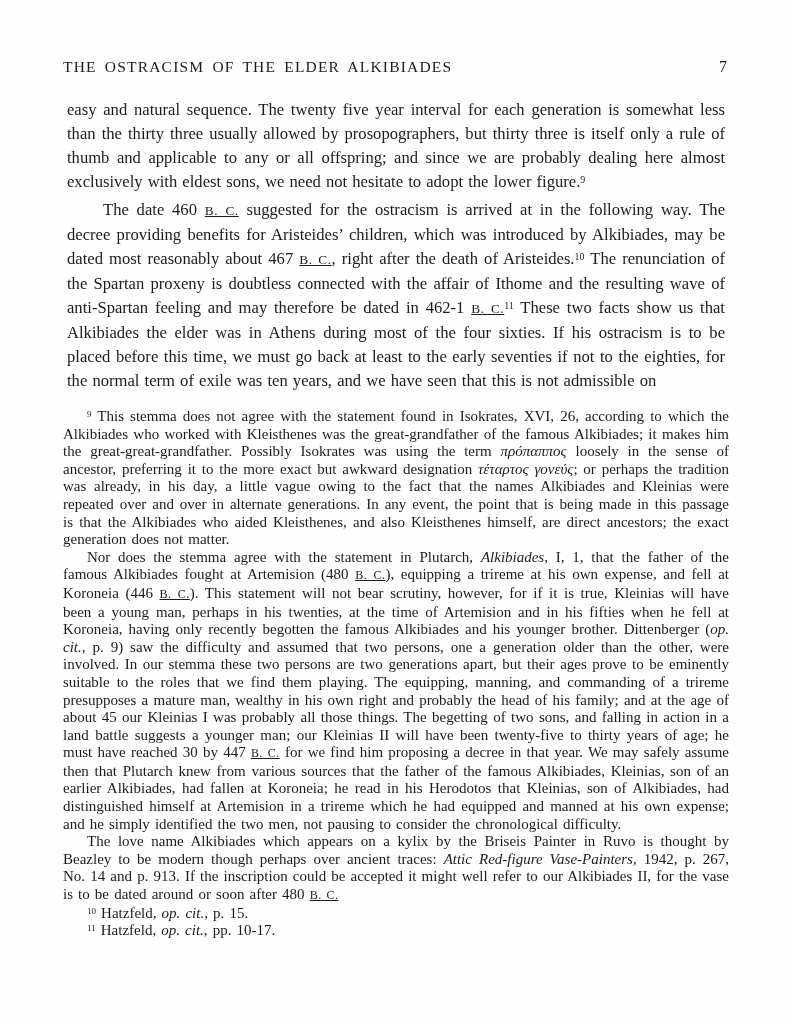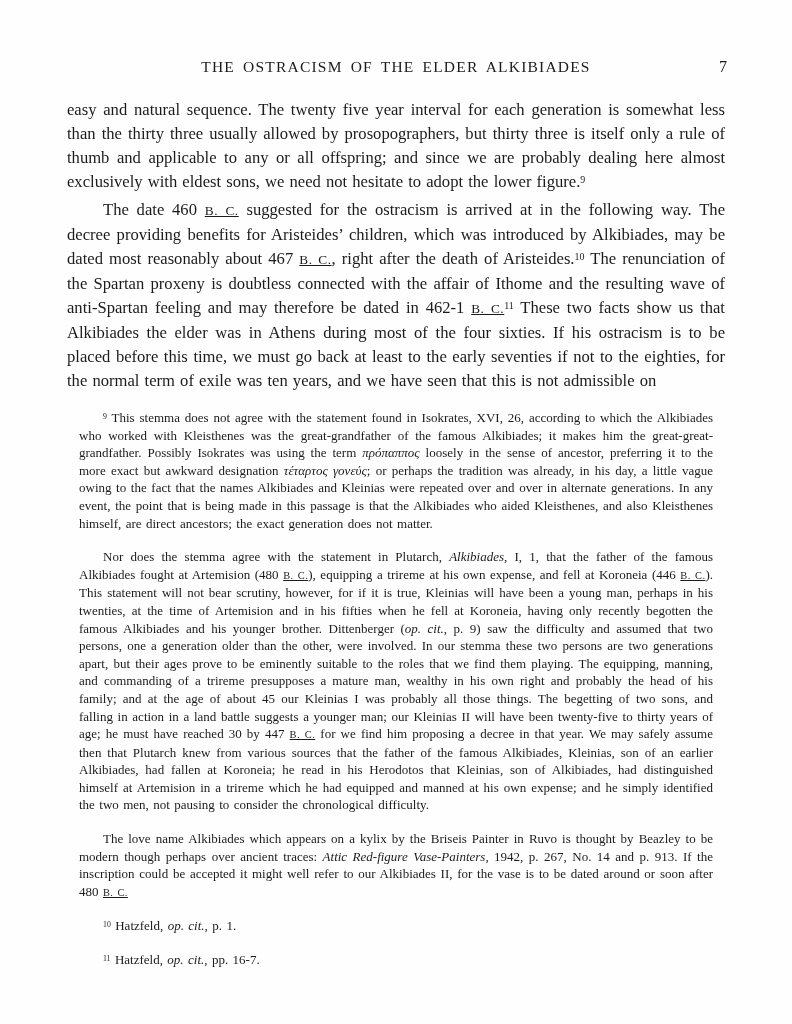--- a/index.html
+++ b/index.html
@@ -15,21 +15,21 @@
   }
   .content {
     position: absolute;
     left: 63px;
     top: 56px;
     width: 666px;
   }
   .running-head {
     position: relative;
     height: 21px;
-    text-align: center;
+    text-align: left;
     font-size: 15.5px;
     letter-spacing: 1.2px;
     word-spacing: 3px;
     line-height: 21px;
     white-space: nowrap;
   }
   .running-head .pagenum {
     position: absolute;
     right: 2px;
     top: 0;
@@ -40,22 +40,22 @@
   .body-text { margin-top: 21px; }
   .body-text p {
     margin: 4px;
     font-size: 16.6px;
     line-height: 24px;
     text-align: justify;
     word-spacing: 0.06em;
   }
   .footnotes { margin-top: 15px; }
   .footnotes p {
-    margin: 16px;
-    font-size: 13px;
+    margin: 0;
+    font-size: 15px;
     line-height: 17.6px;
     text-align: justify;
     word-spacing: 0.09em;
   }
   p.indent { text-indent: 36px; }
   .footnotes p.indent { text-indent: 24px; }
   .it { font-style: italic; }
   .sc { font-size: 0.8em; letter-spacing: 0.04em; text-decoration: underline; }
   sup.fnmark {
     font-size: 60%;
@@ -78,18 +78,18 @@
 
     <div class="body-text">
         <p><span>easy and natural sequence.  The twenty five year interval for each generation is somewhat less than the thirty three usually allowed by prosopographers, but thirty three is itself only a rule of thumb and applicable to any or all offspring; and since we are probably dealing here almost exclusively with eldest sons, we need not hesitate to adopt the lower figure.</span><sup class="fnmark">9</sup></p>
         <p class="indent"><span>The date 460 </span><span class="sc">B. C.</span><span> suggested for the ostracism is arrived at in the following way.  The decree providing benefits for Aristeides’ children, which was introduced by Alkibiades, may be dated most reasonably about 467 </span><span class="sc">B. C.</span><span>, right after the death of Aristeides.</span><sup class="fnmark">10</sup><span>  The renunciation of the Spartan proxeny is doubtless connected with the affair of Ithome and the resulting wave of anti-Spartan feeling and may therefore be dated in 462-1 </span><span class="sc">B. C.</span><sup class="fnmark">11</sup><span>  These two facts show us that Alkibiades the elder was in Athens during most of the four sixties.  If his ostracism is to be placed before this time, we must go back at least to the early seventies if not to the eighties, for the normal term of exile was ten years, and we have seen that this is not admissible on</span></p>
       </div>
 
     <div class="footnotes">
         <p class="indent"><sup class="fnmark">9</sup><span> This stemma does not agree with the statement found in Isokrates, XVI, 26, according to which the Alkibiades who worked with Kleisthenes was the great-grandfather of the famous Alkibiades; it makes him the great-great-grandfather.  Possibly Isokrates was using the term </span><span class="it">πρόπαππος</span><span> loosely in the sense of ancestor, preferring it to the more exact but awkward designation </span><span class="it">τέταρτος γονεύς</span><span>; or perhaps the tradition was already, in his day, a little vague owing to the fact that the names Alkibiades and Kleinias were repeated over and over in alternate generations.  In any event, the point that is being made in this passage is that the Alkibiades who aided Kleisthenes, and also Kleisthenes himself, are direct ancestors; the exact generation does not matter.</span></p>
         <p class="indent"><span>Nor does the stemma agree with the statement in Plutarch, </span><span class="it">Alkibiades</span><span>, I, 1, that the father of the famous Alkibiades fought at Artemision (480 </span><span class="sc">B. C.</span><span>), equipping a trireme at his own expense, and fell at Koroneia (446 </span><span class="sc">B. C.</span><span>).  This statement will not bear scrutiny, however, for if it is true, Kleinias will have been a young man, perhaps in his twenties, at the time of Artemision and in his fifties when he fell at Koroneia, having only recently begotten the famous Alkibiades and his younger brother.  Dittenberger (</span><span class="it">op. cit.</span><span>, p. 9) saw the difficulty and assumed that two persons, one a generation older than the other, were involved.  In our stemma these two persons are two generations apart, but their ages prove to be eminently suitable to the roles that we find them playing.  The equipping, manning, and commanding of a trireme presupposes a mature man, wealthy in his own right and probably the head of his family; and at the age of about 45 our Kleinias I was probably all those things.  The begetting of two sons, and falling in action in a land battle suggests a younger man; our Kleinias II will have been twenty-five to thirty years of age; he must have reached 30 by 447 </span><span class="sc">B. C.</span><span> for we find him proposing a decree in that year.  We may safely assume then that Plutarch knew from various sources that the father of the famous Alkibiades, Kleinias, son of an earlier Alkibiades, had fallen at Koroneia; he read in his Herodotos that Kleinias, son of Alkibiades, had distinguished himself at Artemision in a trireme which he had equipped and manned at his own expense; and he simply identified the two men, not pausing to consider the chronological difficulty.</span></p>
         <p class="indent"><span>The love name Alkibiades which appears on a kylix by the Briseis Painter in Ruvo is thought by Beazley to be modern though perhaps over ancient traces:  </span><span class="it">Attic Red-figure Vase-Painters</span><span>, 1942, p. 267, No. 14 and p. 913.  If the inscription could be accepted it might well refer to our Alkibiades II, for the vase is to be dated around or soon after 480 </span><span class="sc">B. C.</span></p>
-        <p class="indent"><sup class="fnmark">10</sup><span> Hatzfeld, </span><span class="it">op. cit.</span><span>, p. 1.</span></p>
-        <p class="indent"><sup class="fnmark">11</sup><span> Hatzfeld, </span><span class="it">op. cit.</span><span>, pp. 16-7.</span></p>
+        <p class="indent"><sup class="fnmark">10</sup><span> Hatzfeld, </span><span class="it">op. cit.</span><span>, p. 15.</span></p>
+        <p class="indent"><sup class="fnmark">11</sup><span> Hatzfeld, </span><span class="it">op. cit.</span><span>, pp. 10-17.</span></p>
       </div>
 
   </div>
 </div>
 
 </body></html>

